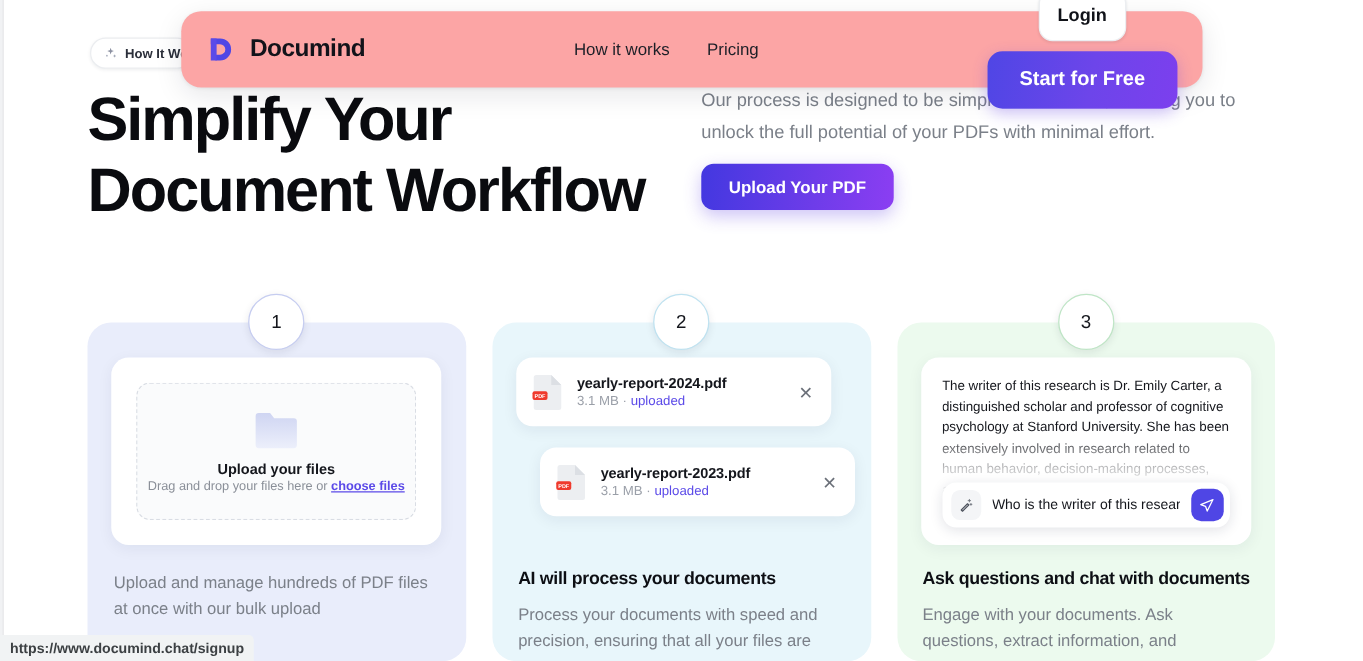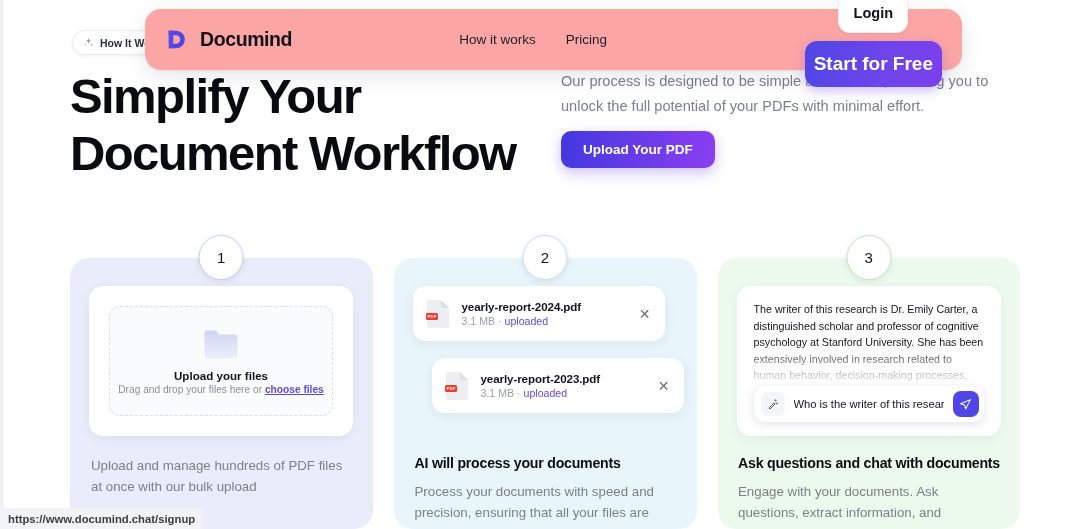--- a/index.html
+++ b/index.html
@@ -89,26 +89,26 @@
     border: 1px solid #eceef1;
     box-shadow: 0 1px 2px rgba(20,24,40,0.07);
     font-size: 14.5px;
     font-weight: 700;
     color: #111319;
     cursor: pointer;
     font-family: inherit;
   }
   .btn-start {
     height: 46px;
-    padding: 0 9px;
+    padding: 0 26px;
     border-radius: 12px;
     border: none;
     background: linear-gradient(100deg, #4f46e5 0%, #6d45ea 55%, #7c3fee 100%);
     color: #ffffff;
-    font-size: 19px;
+    font-size: 16px;
     font-weight: 700;
     cursor: pointer;
     font-family: inherit;
     box-shadow: 0 4px 12px rgba(98,60,232,0.30);
     white-space: nowrap;
   }
 
   
   .hero {
     position: absolute;

